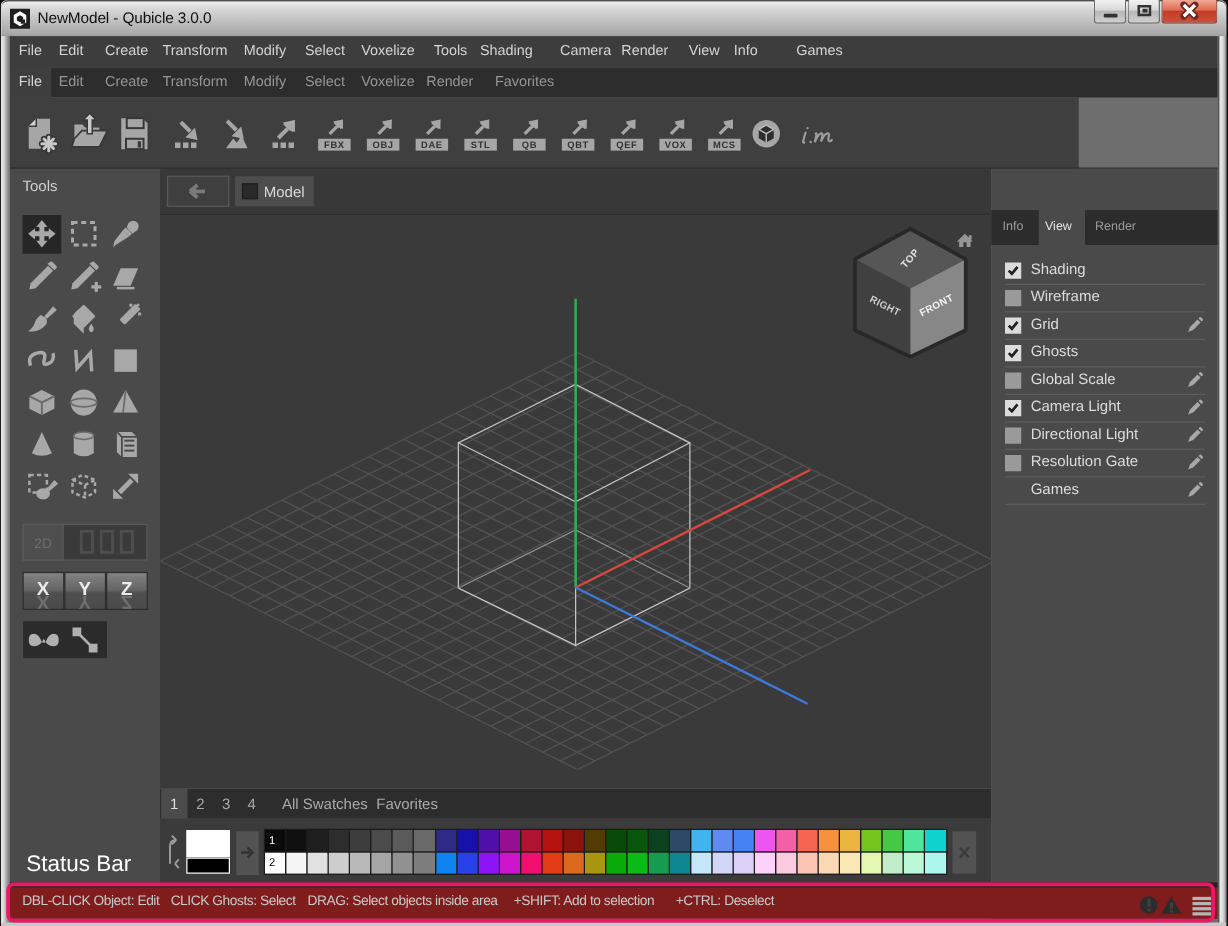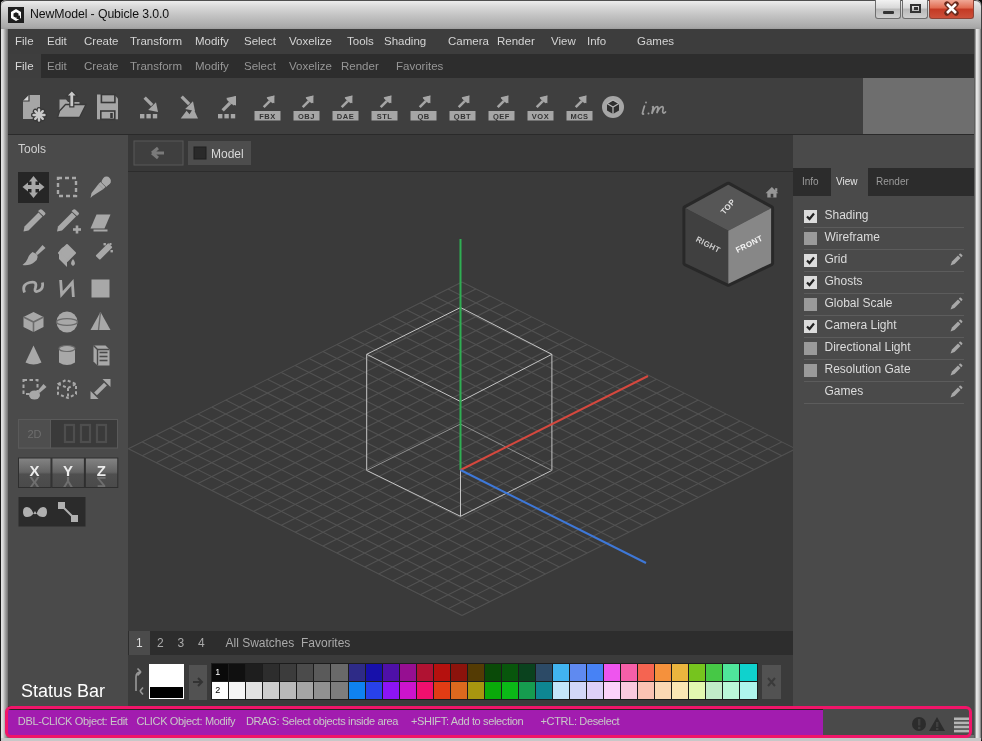--- a/index.html
+++ b/index.html
@@ -606,23 +606,23 @@
     </svg>
     <div style="position:absolute;left:11px;top:245.7px;width:159.5px;height:1px;background:#5c5c5c"></div>
     <span style="position:absolute;left:31.5px;top:249.2px;font-size:12px;color:#dcdcdc">Games</span>
     <svg width="14" height="14" viewBox="0 0 14 14" style="position:absolute;left:156px;top:250.2px">
       <path d="M1.5 12.5 L3 8.5 L9 2.5 L11.5 5 L5.5 11 Z" fill="#a8a8a8"></path>
       <path d="M9.8 1.7 L12.3 4.2 L13.2 3.3 Q13.8 2.7 13.2 2.1 L11.9 0.8 Q11.3 0.2 10.7 0.8 Z" fill="#a8a8a8"></path>
     </svg>
     <div style="position:absolute;left:11px;top:267.7px;width:159.5px;height:1px;background:#5c5c5c"></div>
 </div>
 
-<div class="abs" style="left:8px;top:706px;width:815px;height:29px;background:#a21caf;border-top:4px solid #242424">
+<div class="abs" style="left:8px;top:706px;width:966px;height:29px;background:#7f1d1d;border-top:4px solid #242424">
 <span class="abs" style="left:9.8px;top:4.5px;font-size:11px;letter-spacing:-0.35px;color:#c8c8c8">DBL-CLICK Object: Edit</span>
-<span class="abs" style="left:128.5px;top:4.5px;font-size:11px;letter-spacing:-0.35px;color:#c8c8c8">CLICK Object: Modify</span>
+<span class="abs" style="left:128.5px;top:4.5px;font-size:11px;letter-spacing:-0.35px;color:#c8c8c8">CLICK Ghosts: Select</span>
 <span class="abs" style="left:238px;top:4.5px;font-size:11px;letter-spacing:-0.35px;color:#c8c8c8">DRAG: Select objects inside area</span>
 <span class="abs" style="left:403px;top:4.5px;font-size:11px;letter-spacing:-0.35px;color:#c8c8c8">+SHIFT: Add to selection</span>
 <span class="abs" style="left:532.5px;top:4.5px;font-size:11px;letter-spacing:-0.35px;color:#c8c8c8">+CTRL: Deselect</span>
 <svg width="70" height="18" class="abs" style="left:902px;top:5px">
 <circle cx="9" cy="9" r="7" fill="#2c2c2c"></circle>
       <rect x="8" y="4" width="2.4" height="6.5" fill="#3f3f3f"></rect>
       <rect x="8" y="11.8" width="2.4" height="2.4" fill="#3f3f3f"></rect>
 <path d="M27 2 L35 16 L19 16 Z" fill="#2c2c2c"></path>
       <rect x="26" y="7" width="2.4" height="5" fill="#3f3f3f"></rect>
       <rect x="26" y="13" width="2.4" height="2" fill="#3f3f3f"></rect>

